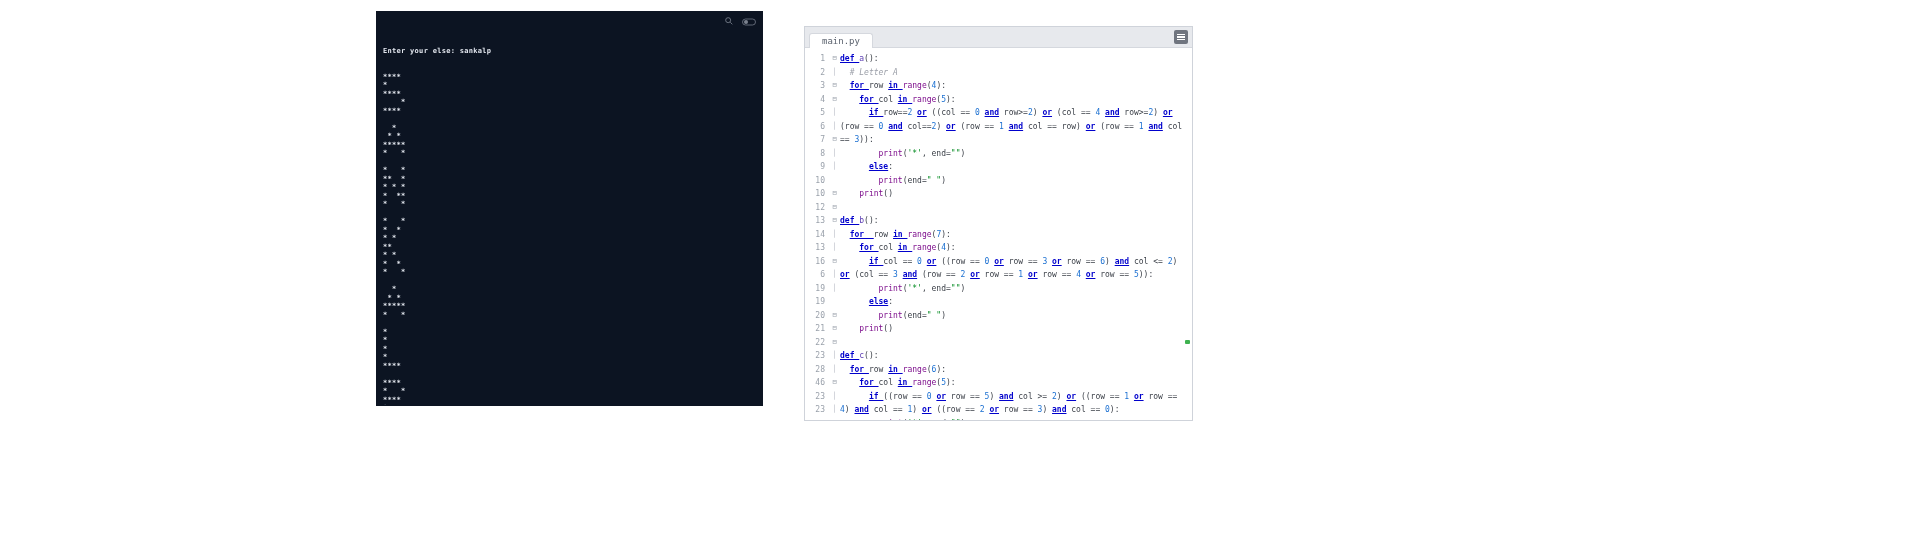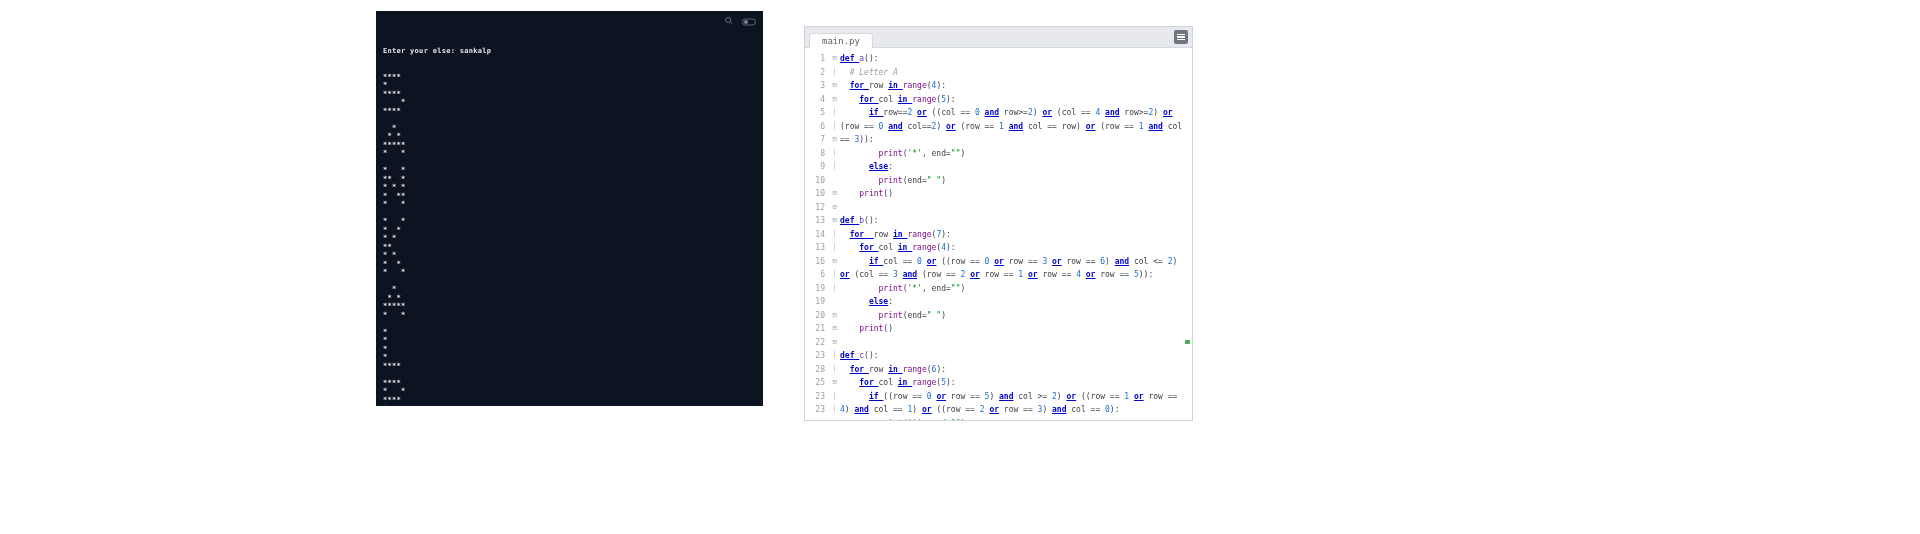--- a/index.html
+++ b/index.html
@@ -213,21 +213,21 @@
         <div>13</div>
         <div>16</div>
         <div>6</div>
         <div>19</div>
         <div>19</div>
         <div>20</div>
         <div>21</div>
         <div>22</div>
         <div>23</div>
         <div>28</div>
-        <div>25</div>
+        <div>46</div>
         <div>23</div>
         <div>23</div>
       </div>
     <div class="fold-col" id="fold">
         <div class="m">⊟</div>
         <div>│</div>
         <div class="m">⊟</div>
         <div class="m">⊟</div>
         <div>│</div>
         <div>│</div>

